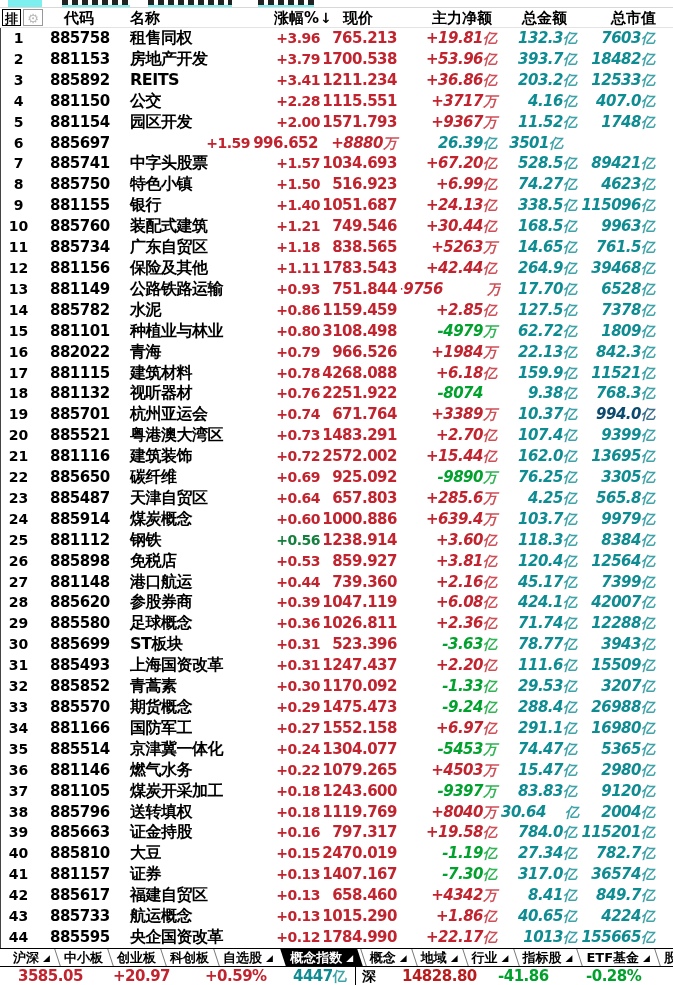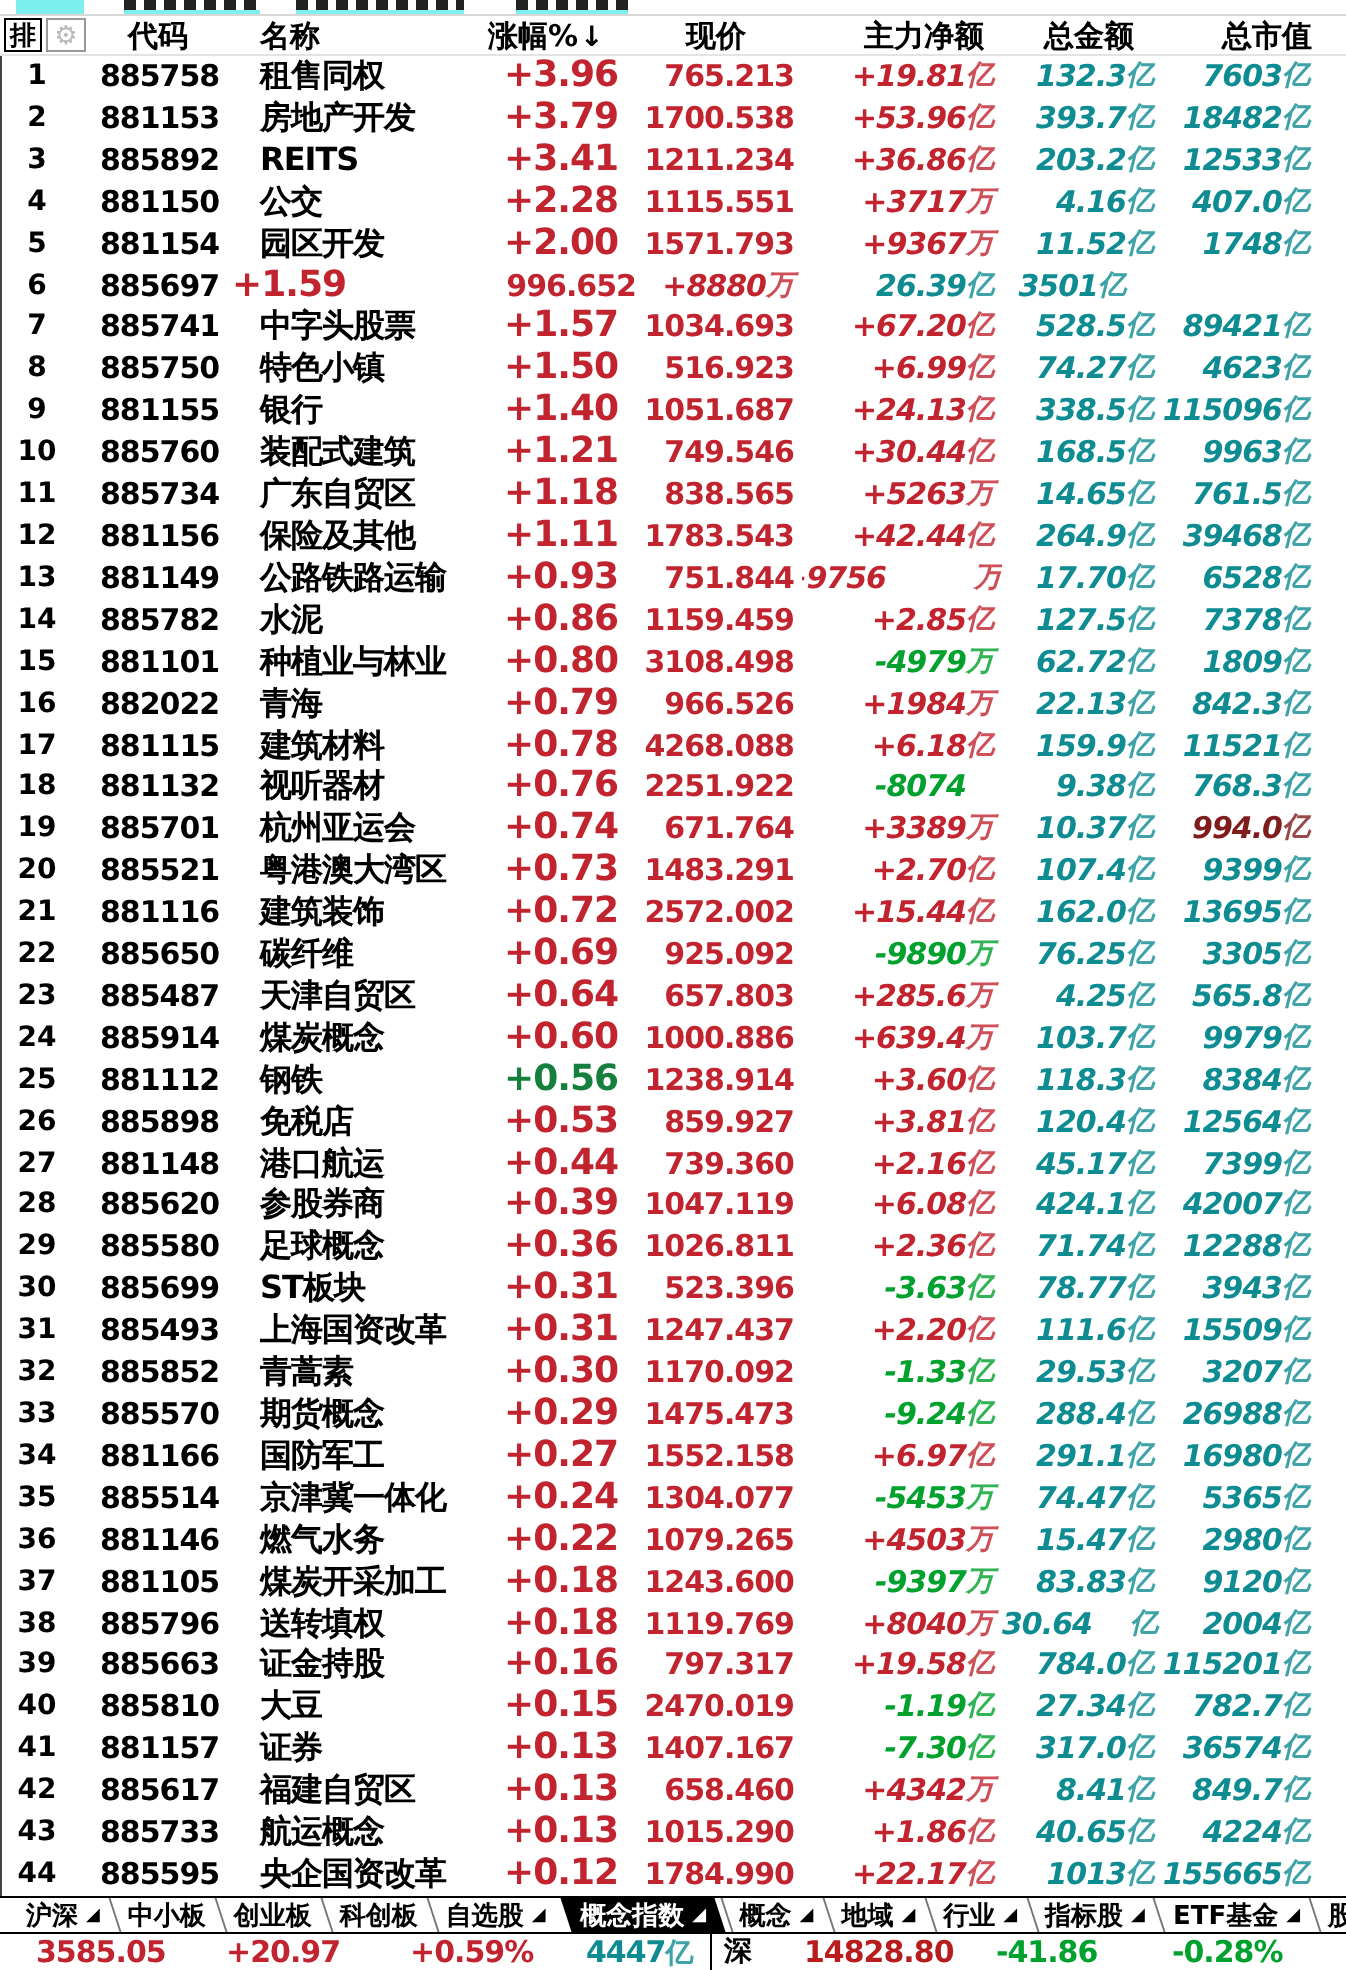--- a/index.html
+++ b/index.html
@@ -10,31 +10,31 @@
   .frag{position:absolute;top:0;height:7px;}
   .frag.cy{left:8px;width:34px;background:#7DEFEF;}
   .frag.t1{left:62px;width:68px;}.frag.t2{left:148px;width:84px;}.frag.t3{left:258px;width:56px;}
   .frag.t1,.frag.t2,.frag.t3{background:repeating-linear-gradient(90deg,#222 0 6px,#fff 6px 10px);border-bottom:2px solid #7DEFEF;box-sizing:border-box;}
   
   .thead{position:relative;height:20px;background:#fff;color:#000;font-size:15px;border-bottom:1px solid #e3e3e3;box-sizing:border-box;}
   .hbox{position:absolute;top:1px;height:17px;line-height:17px;text-align:center;box-sizing:border-box;}
   .rankbtn{left:2px;width:19px;border:1px solid #000;font-size:13px;}
   .gearbtn{left:23px;width:20px;border:1px solid #999;color:#b9b9b9;font-size:13px;}
   .hl{position:absolute;top:0;height:20px;line-height:20px;white-space:nowrap;}
-  .hl.code{left:64px;} .hl.name{left:130px;} .hl.chg{left:244px;} .hl.price{left:343px;}
+  .hl.code{left:64px;} .hl.name{left:130px;} .hl.chg{left:274px;} .hl.price{left:343px;}
   .hl.net{left:432px;} .hl.amt{left:522px;} .hl.mcap{left:611px;}
   .sortarrow{font-size:14px;margin-left:1px;}
   
   .tbody{height:920px;border-left:1px solid #444;box-sizing:border-box;overflow:hidden;}
   .row{display:grid;grid-template-columns:35px 80px 136px 70px 79px 100px 80px 92px;height:20.909px;line-height:20.909px;align-items:center;}
   .c{white-space:nowrap;overflow:hidden;}
   .c.rank{text-align:center;color:#000;font-size:14px;}
   .c.code{color:#000;font-size:15px;padding-left:14px;letter-spacing:-0.5px;}
   .c.name{color:#000;font-size:16px;padding-left:14px;letter-spacing:-0.5px;}
-  .c.chg{text-align:left;font-size:18px;padding-right:2px;letter-spacing:-0.5px;}
+  .c.chg{text-align:right;font-size:14px;padding-right:2px;letter-spacing:-0.5px;}
   .c.price{text-align:right;font-size:15px;padding-right:4px;letter-spacing:-0.5px;}
   .c.net,.c.amt,.c.mcap{display:flex;justify-content:flex-end;font-size:15px;letter-spacing:-0.5px;}
   .c.mcap{padding-right:14px;}
   .unit{width:18px;text-align:left;opacity:.8;font-size:14px;letter-spacing:0;}
   
   .tabbar{position:relative;height:18px;background:#fff;border-top:1px solid #000;box-sizing:border-box;
           display:flex;align-items:stretch;overflow:hidden;font-size:13px;color:#000;padding-left:6px;}
   .tab{position:relative;display:flex;align-items:center;padding:0 7px;white-space:nowrap;}
   .tab .sep{position:absolute;left:0;top:-2px;bottom:-2px;width:1px;background:#777;transform:skewX(18deg);}
   .tab.active{background:#000;color:#fff;transform:skewX(18deg);margin:0 3px;}
@@ -440,21 +440,21 @@
       <span class="c chg" style="color: rgb(193, 36, 46);">+0.74</span>
       <span class="c price" style="color: rgb(193, 36, 46);">671.764</span>
       <span class="c net" style="color: rgb(193, 36, 46);">
           <i>+3389</i>
           <i class="unit">万</i>
         </span>
       <span class="c amt" style="color: rgb(14, 140, 146);">
           <i>10.37</i>
           <i class="unit">亿</i>
         </span>
-      <span class="c mcap" style="color: #7f1d1d;">
+      <span class="c mcap" style="color: #0c4a6e;">
           <i>994.0</i>
           <i class="unit">亿</i>
         </span>
     </div>
 
     <div class="row">
       <span class="c rank">20</span>
       <span class="c code">885521</span>
       <span class="c name">粤港澳大湾区</span>
       <span class="c chg" style="color: rgb(193, 36, 46);">+0.73</span>

